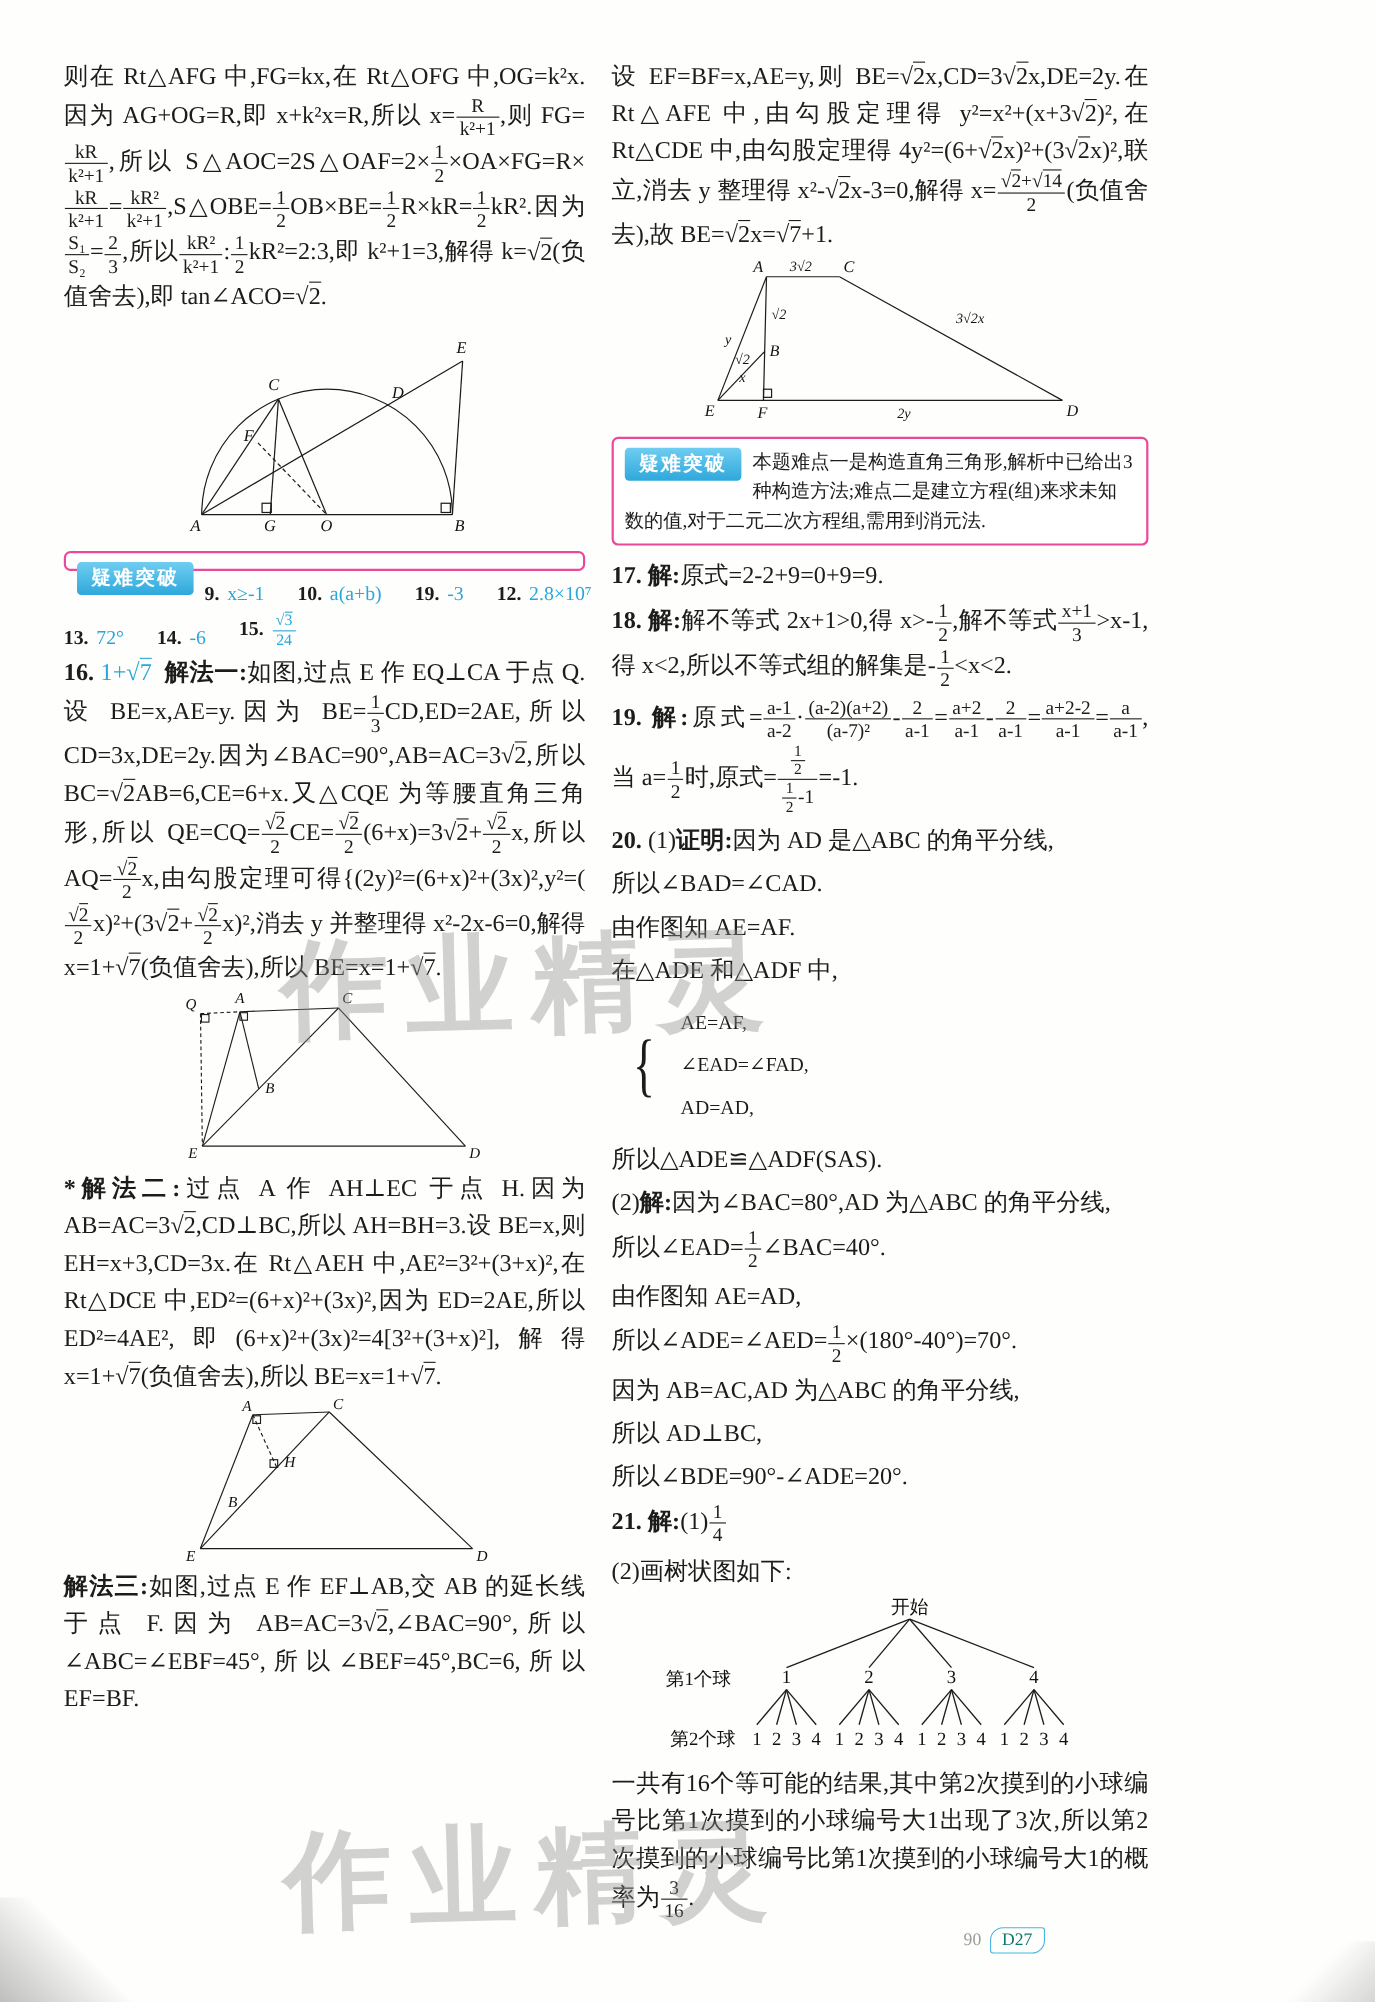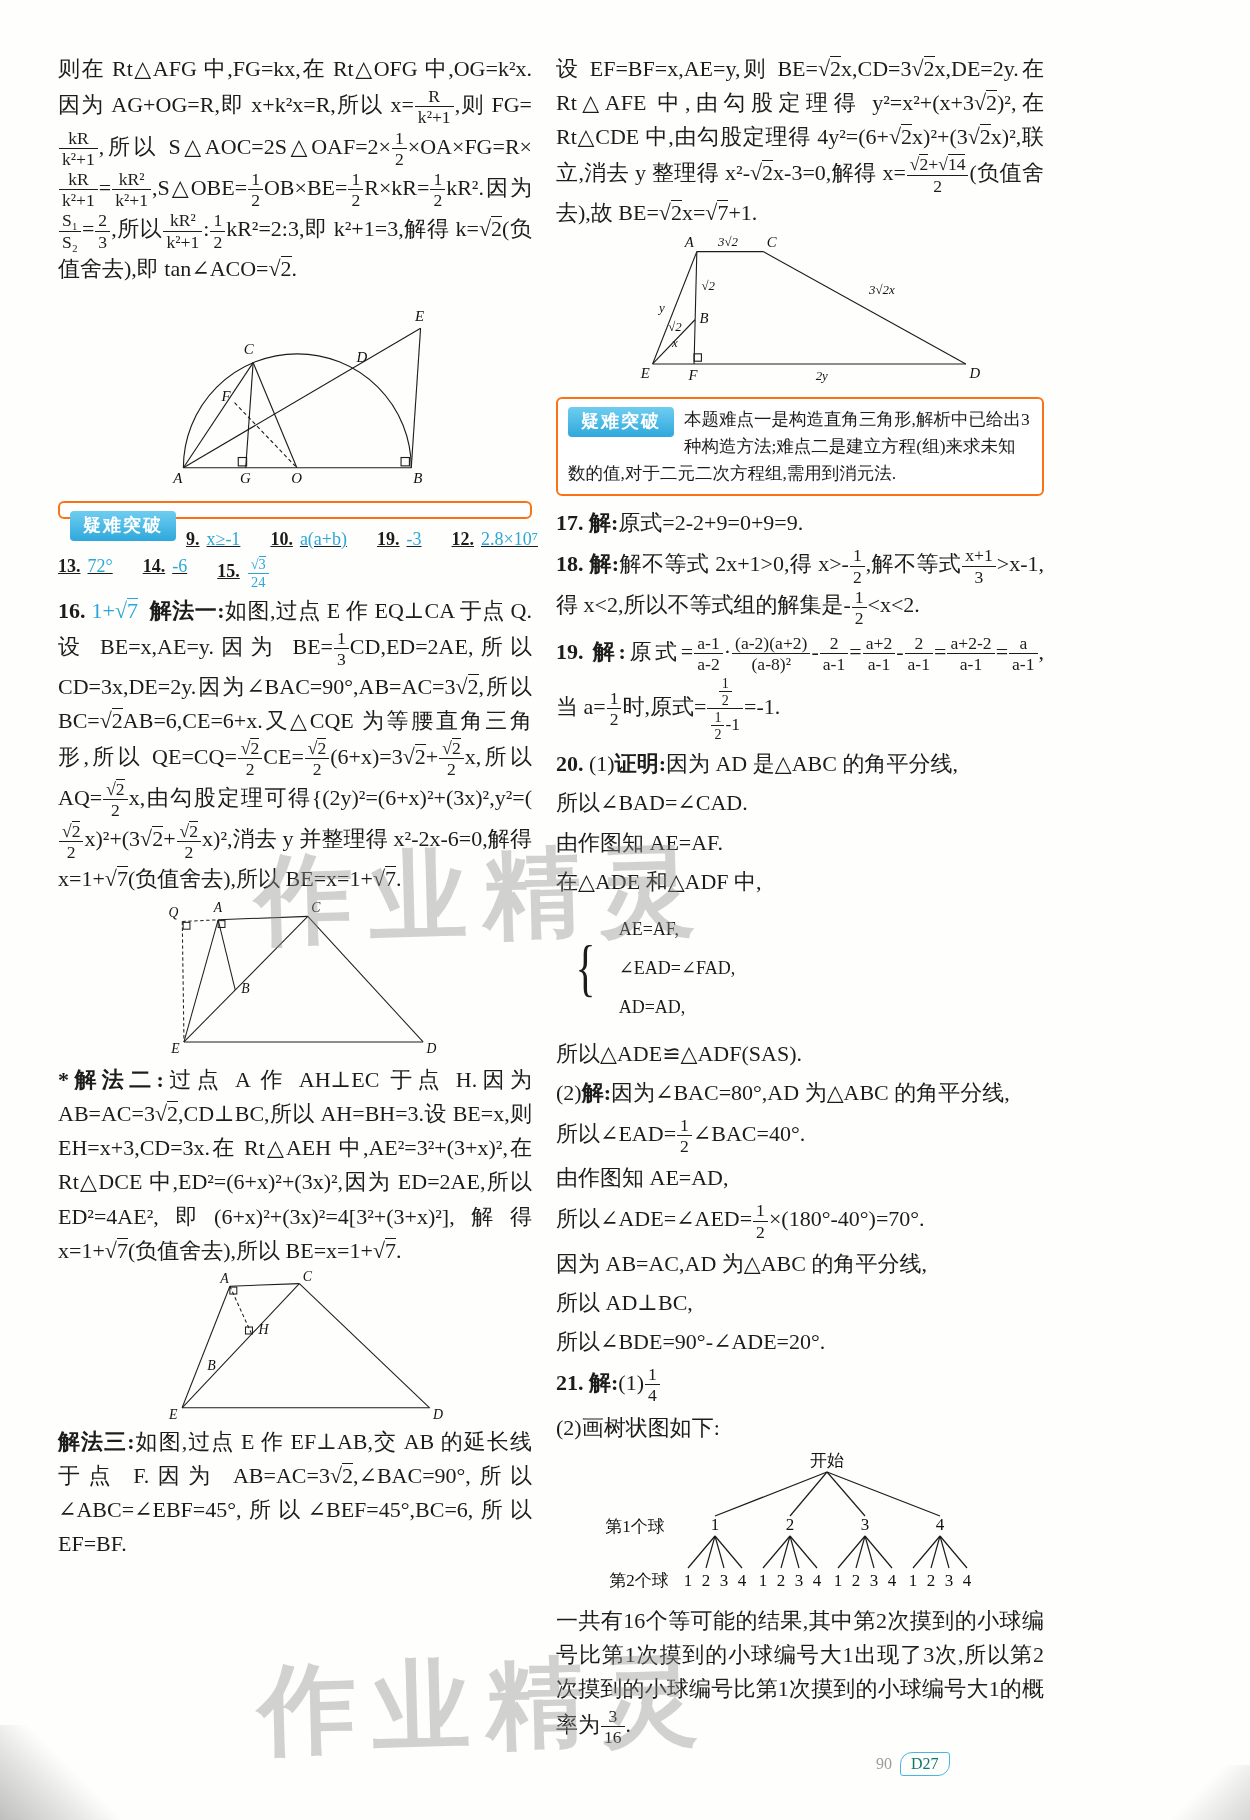--- a/index.html
+++ b/index.html
@@ -12,26 +12,26 @@
   .b{font-weight:bold;}
   .blue{color:#2aa7d8;}
   
   .fr{display:inline-flex;flex-direction:column;text-align:center;vertical-align:middle;
       font-size:.8em;line-height:1.15;padding:0 1px;}
   .fr .nu{border-bottom:1.2px solid currentColor;padding:0 3px;}
   .fr .de{padding:0 3px;}
   .sq{white-space:nowrap;}
   .sq .ov{border-top:1.2px solid currentColor;display:inline-block;line-height:1.05;}
   
-  .qbox{border:2px solid #f97316;border-radius:6px;padding:7px 10px;margin:10px 0 10px 0;
+  .qbox{border:2px solid #ec4899;border-radius:6px;padding:7px 10px;margin:10px 0 10px 0;
         font-size:17.5px;line-height:1.55;background:#fff;}
   .qtab{float:left;background:linear-gradient(#6fcdf0,#2ea8dc);color:#fff;font-weight:bold;
         padding:1px 13px;border-radius:4px;margin:1px 10px 1px 0;font-size:18px;letter-spacing:2px;}
   
-  .ansrow{display:flex;gap:30px;margin:6px 0 4px 0;font-size:18px;align-items:flex-start;text-decoration:underline;}
+  .ansrow{display:flex;gap:30px;margin:6px 0 4px 0;font-size:18px;align-items:flex-end;}
   .ansrow .n{font-weight:bold;margin-right:7px;}
   
   .fig{display:flex;justify-content:center;margin:4px 0;}
   .fig svg{overflow:visible;}
   .fig line,.fig path,.fig rect,.fig polyline{stroke:#1c1c1c;fill:none;stroke-width:1.2;}
   .fig .dash{stroke-dasharray:4 3;}
   .fig text{font-family:"Liberation Serif","DejaVu Serif",serif;font-size:16px;font-style:italic;
             fill:#111;stroke:none;}
   .fig text.cn{font-style:normal;font-size:17px;}
   .fig text.sm{font-size:14px;}
@@ -274,21 +274,21 @@
           </span>&lt;x&lt;2.</span>
     </p>
 
     <p class="para">
       <span class="b">19.</span>
       <span class="b">解:</span><span>原式=<span class="fr">
             <span class="nu">a-1</span>
             <span class="de">a-2</span>
           </span>·<span class="fr">
             <span class="nu">(a-2)(a+2)</span>
-            <span class="de">(a-8)²</span>
+            <span class="de">(a-7)²</span>
           </span>-<span class="fr">
             <span class="nu">2</span>
             <span class="de">a-1</span>
           </span>=<span class="fr">
             <span class="nu">a+2</span>
             <span class="de">a-1</span>
           </span>-<span class="fr">
             <span class="nu">2</span>
             <span class="de">a-1</span>
           </span>=<span class="fr">

